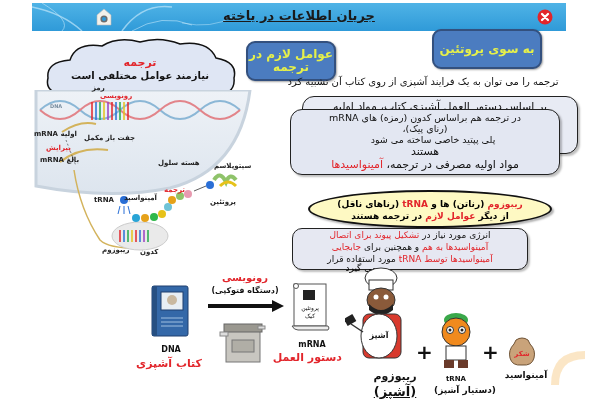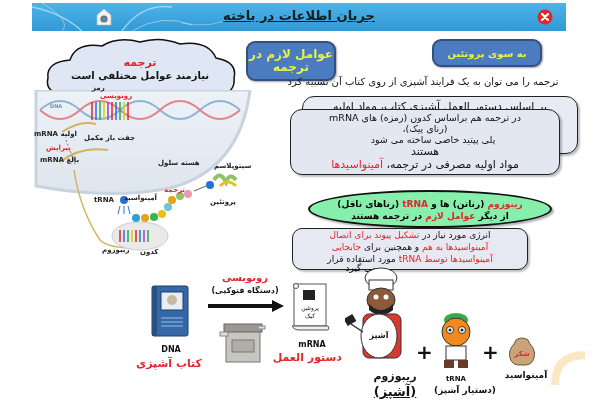--- a/index.html
+++ b/index.html
@@ -31,42 +31,42 @@
   .cloud-title { font-size: 11px; color: #e2252b; font-weight: bold; }
   .cloud-sub { font-size: 10px; color: #111; font-weight: bold; margin-top: 1px; }
 
   
   .blue-box {
     position: absolute; background: #4b7cc0; border: 2px solid #33507e; border-radius: 9px;
     color: #e6f04a; font-weight: bold; text-align: center; display: flex;
     align-items: center; justify-content: center; box-shadow: 1px 1px 2px rgba(0,0,0,0.35);
   }
   .box-factors { left: 246px; top: 41px; width: 90px; height: 40px; font-size: 12px; line-height: 13px; }
-  .box-protein { left: 432px; top: 39px; width: 110px; height: 28px; font-size: 10px; }
+  .box-protein { left: 432px; top: 29px; width: 110px; height: 40px; font-size: 12px; }
 
   
   .note1 { position: absolute; left: 258px; top: 76px; width: 330px; font-size: 10px; color: #111; text-align: center; line-height: 11px; }
 
   
   .panel {
     position: absolute; background: #e8ebf4; border: 1.5px solid #222; border-radius: 12px;
     box-shadow: 2px 2px 2px rgba(0,0,0,0.25); text-align: center; color: #111;
   }
   .panel-a { left: 302px; top: 96px; width: 276px; height: 58px; }
   .panel-a .t { font-size: 11px; margin-top: 4px; line-height: 12px; }
   .panel-b { left: 290px; top: 109px; width: 270px; height: 66px; background: #e3e7f2; }
   .panel-b .l1 { font-size: 9.5px; line-height: 11px; margin-top: 2px; }
   .panel-b .l2 { font-size: 9.5px; line-height: 11px; }
   .panel-b .l3 { font-size: 9.5px; line-height: 11px; padding-left: 16px; }
   .panel-b .l4 { font-size: 11px; line-height: 13px; }
   .red { color: #e2252b; }
 
   .ellipse {
     position: absolute; left: 308px; top: 190px; width: 244px; height: 38px;
-    border: 2px solid #111; border-radius: 50%; background: #86efac;
+    border: 2px solid #111; border-radius: 50%; background: #fef9c3;
     box-shadow: 2px 2px 2px rgba(0,0,0,0.3); text-align: center; padding-top: 6px;
     font-size: 9px; font-weight: bold; line-height: 12px;
   }
   .panel-c { left: 292px; top: 228px; width: 236px; height: 42px; border-radius: 10px; background: #e6e8f2; }
   .panel-c .t { font-size: 9px; line-height: 11px; margin-top: 1px; }
   .tail-c { position: absolute; left: 336px; top: 263px; width: 50px; font-size: 9px; text-align: center; }
 
   
   .diagram { position: absolute; left: 0; top: 90px; width: 270px; height: 170px; }
   .diag-label { position: absolute; font-size: 7px; font-weight: bold; color: #222; white-space: nowrap; }

